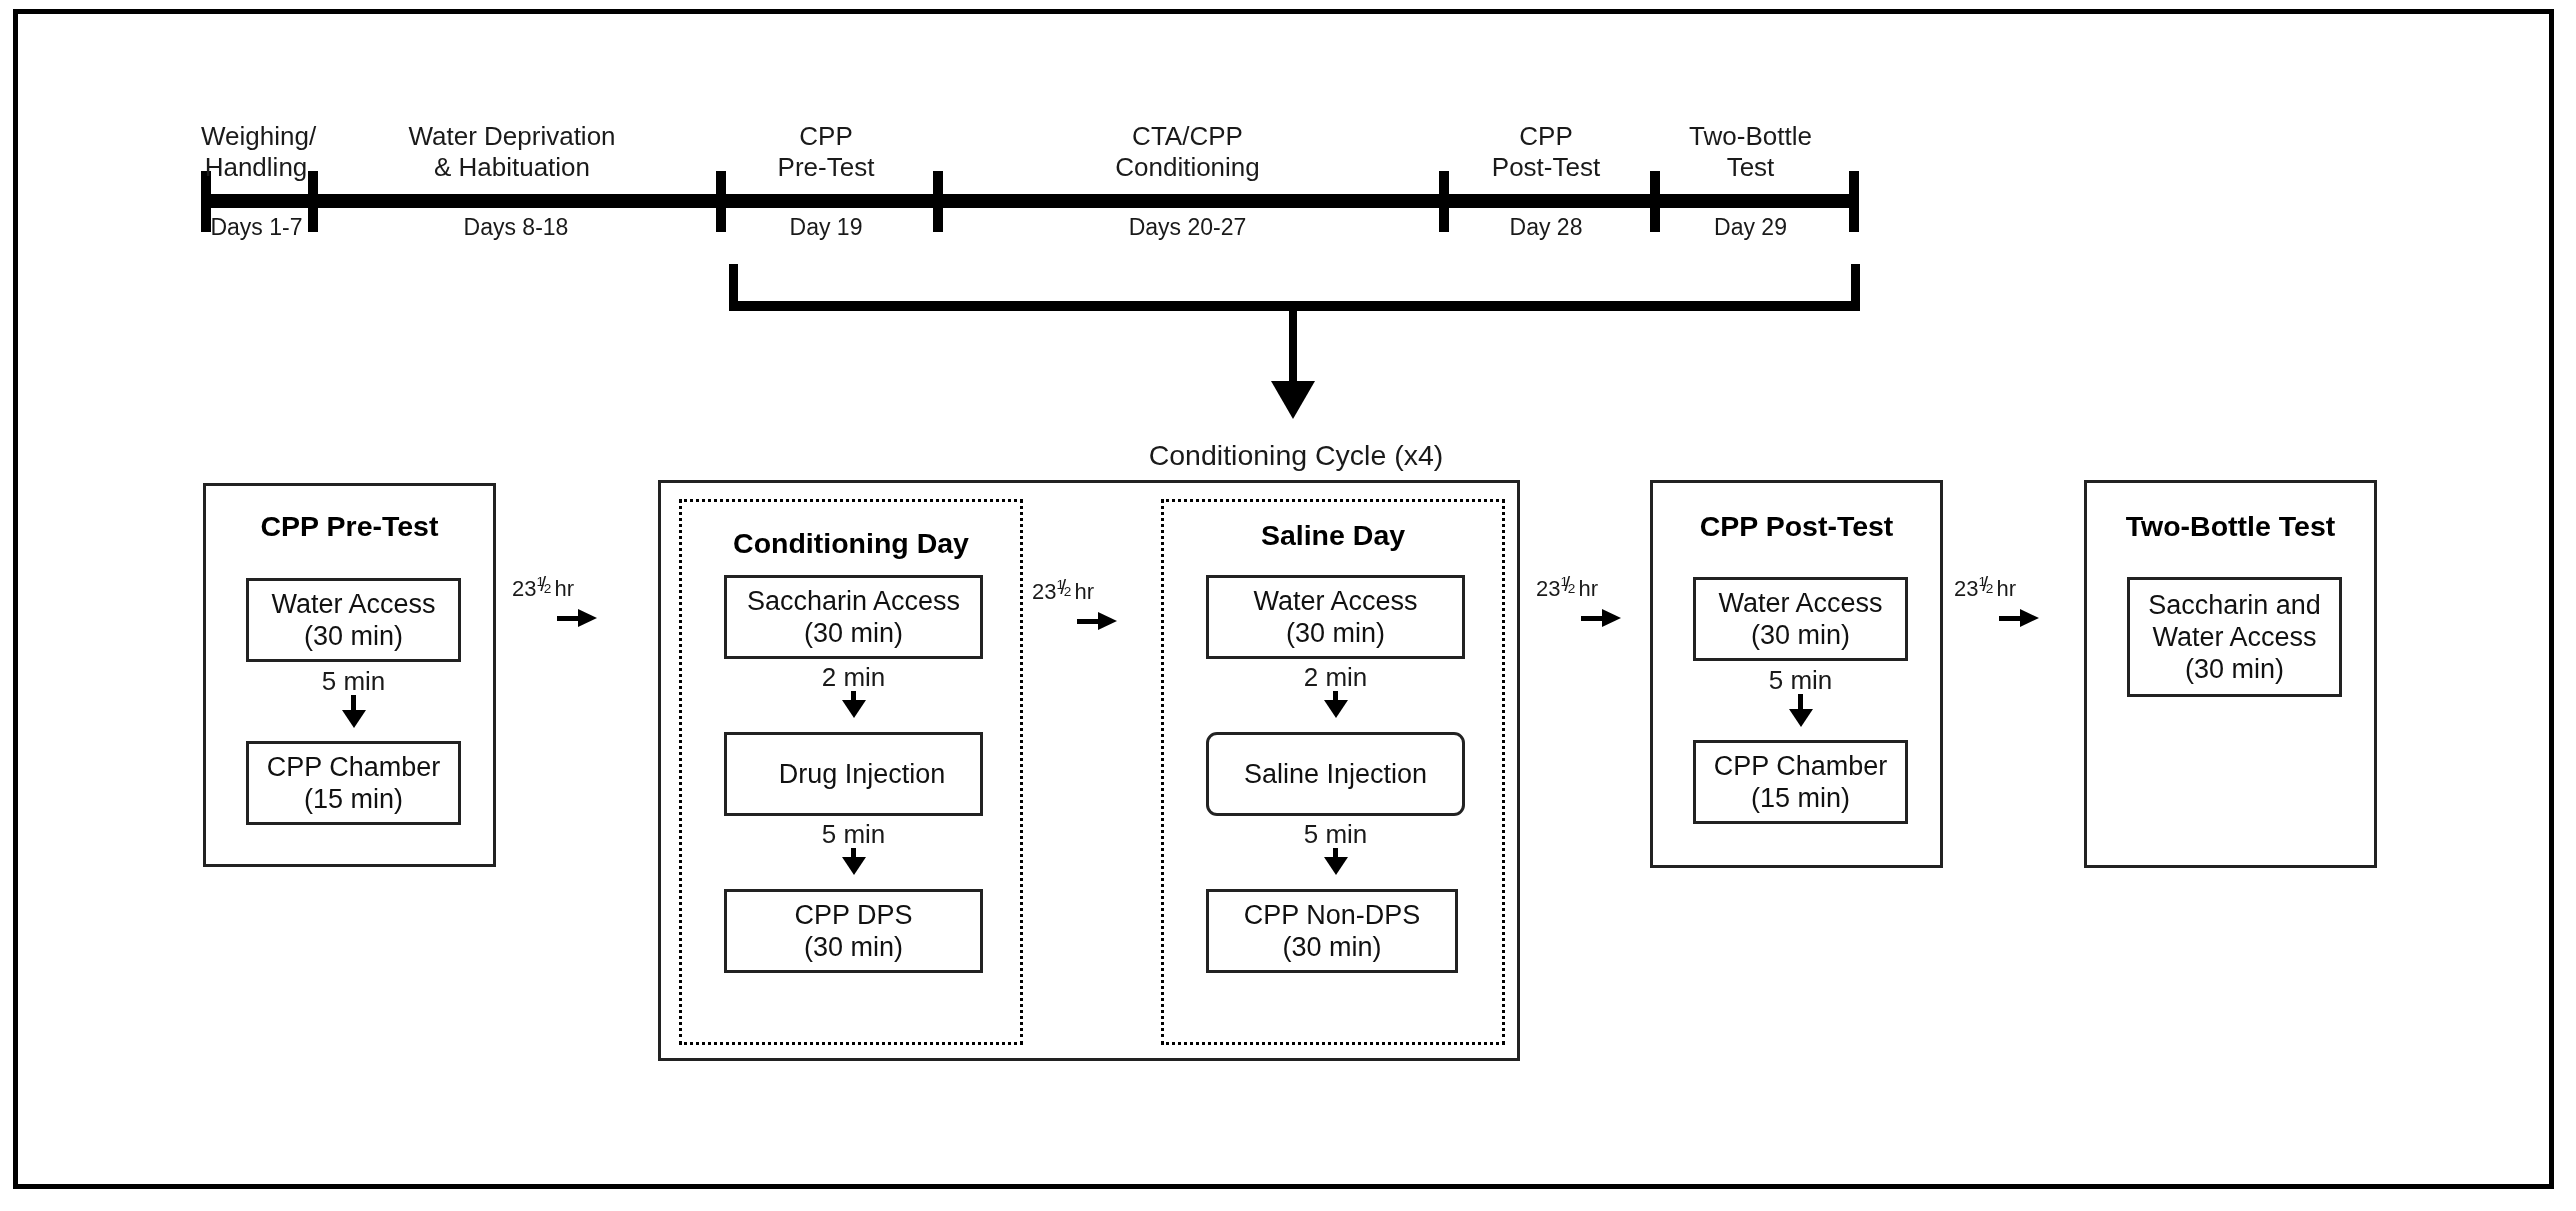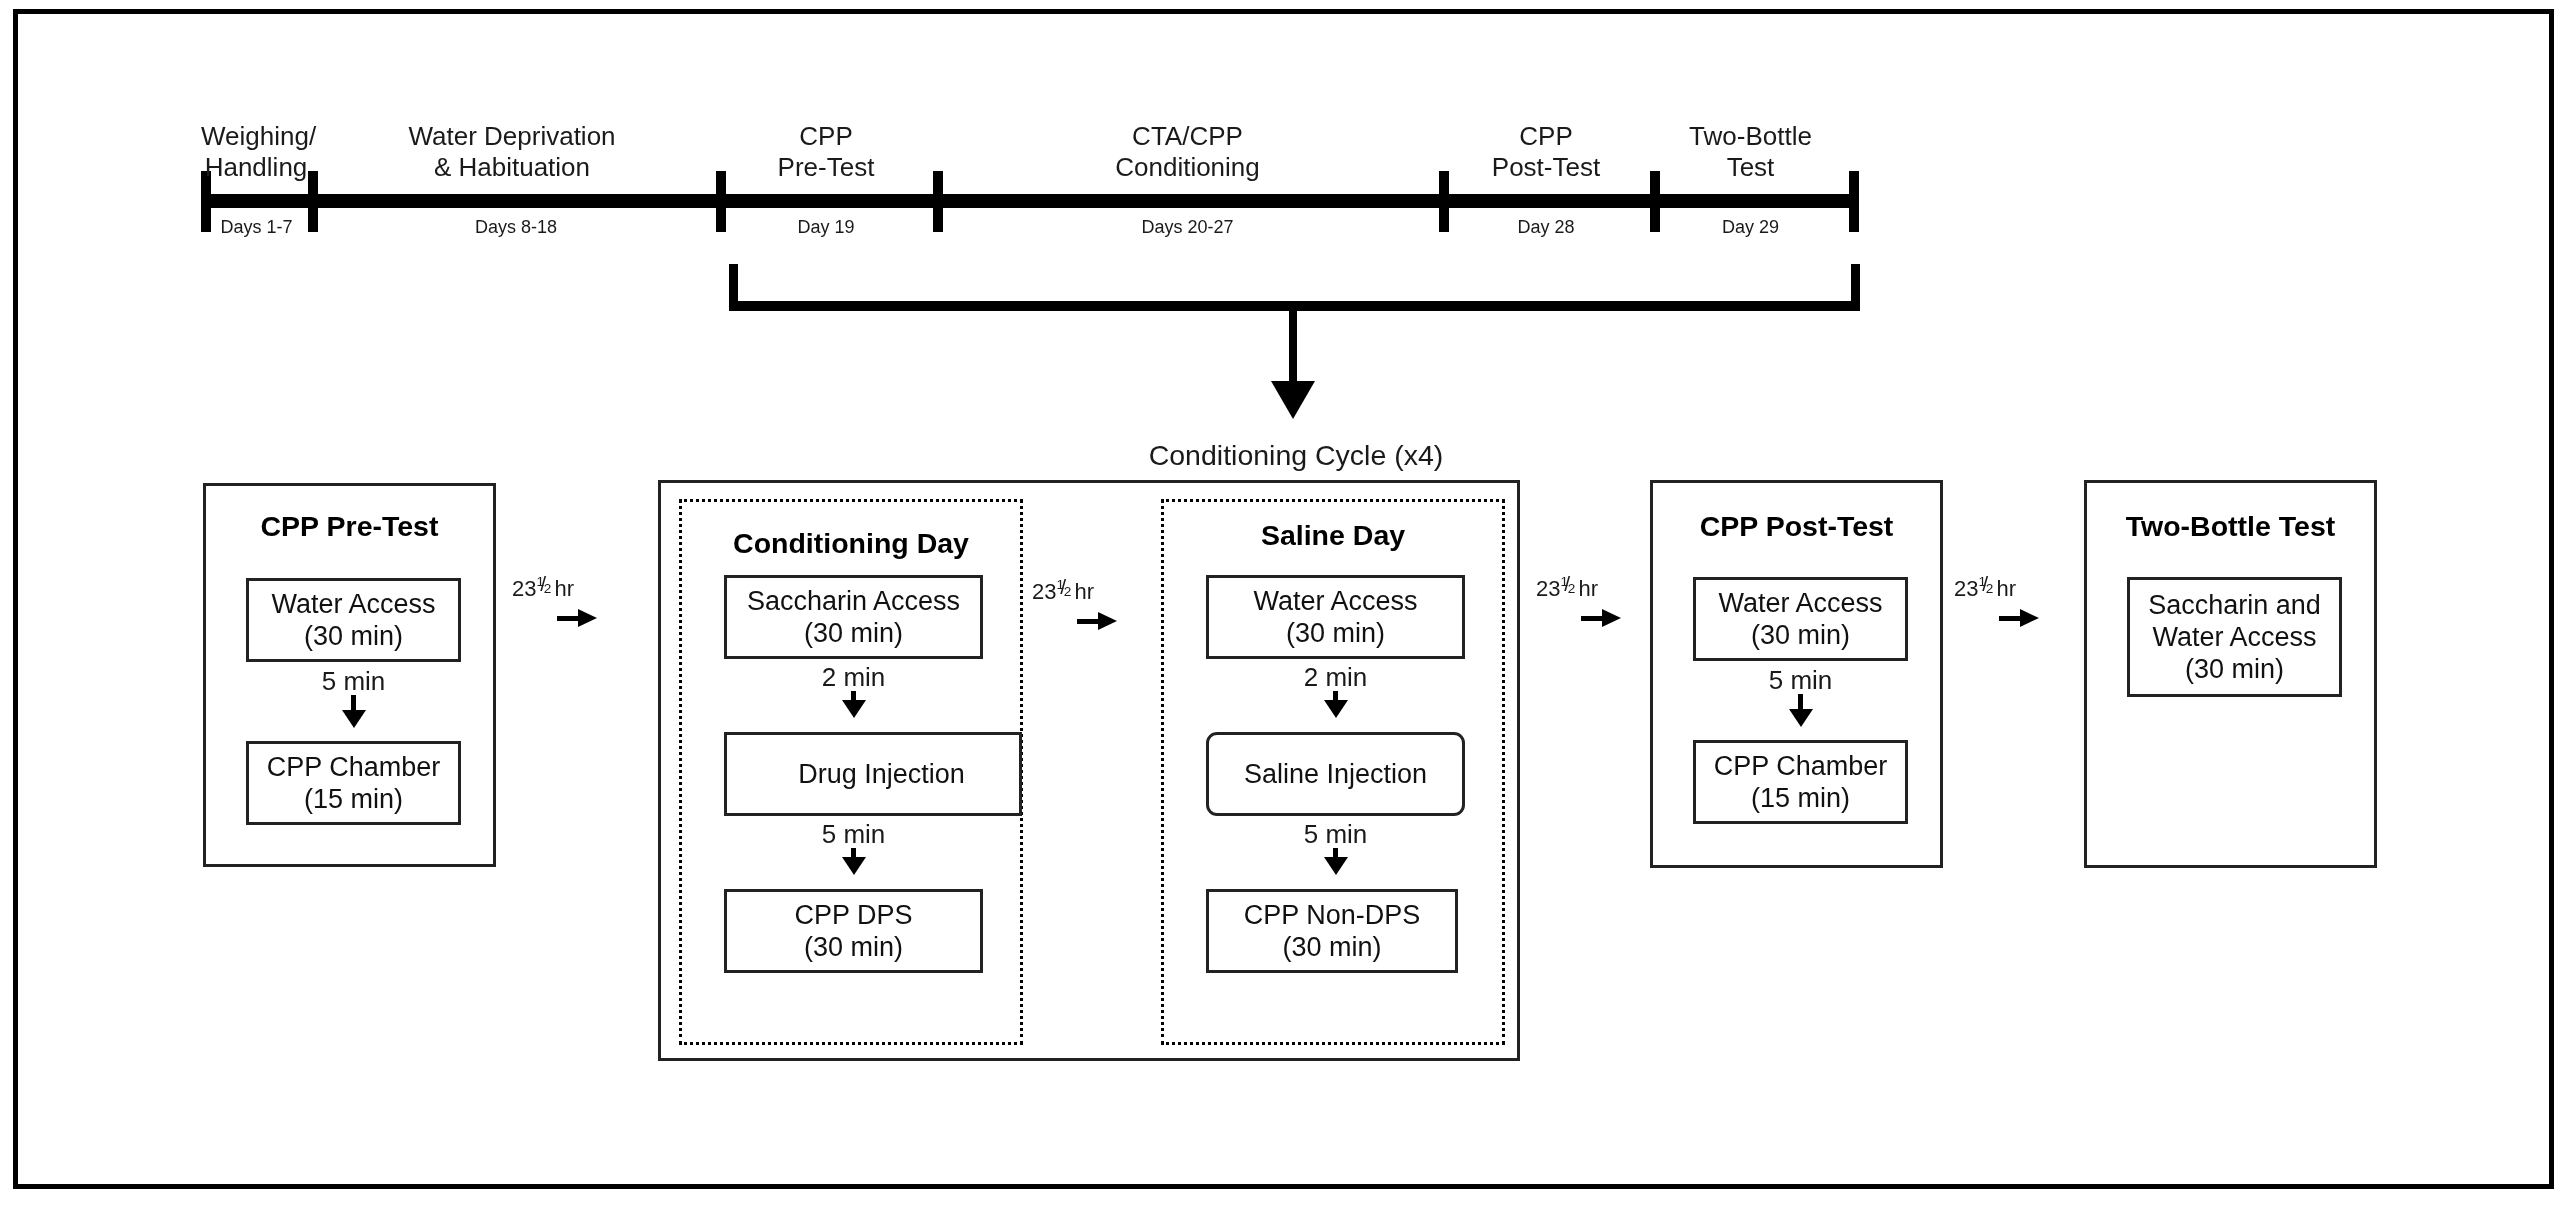--- a/index.html
+++ b/index.html
@@ -49,21 +49,21 @@
     position: absolute;
     text-align: center;
     font-size: 26px;
     line-height: 31px;
     color: #1a1a1a;
     white-space: pre-line;
   }
   .phase-days {
     position: absolute;
     text-align: center;
-    font-size: 18px;
+    font-size: 23px;
     line-height: 26px;
     color: #1a1a1a;
   }
 
   
   #bracket {
     position: absolute;
     left: 729px;
     top: 264px;
     width: 1131px;
@@ -305,21 +305,21 @@
 
     <div class="dotted-panel" style="left:18px; top:16px; width:344px; height:546px;">
       <div class="panel-title" style="top:16px;margin-top:8px;">Conditioning Day</div>
       <div class="step-box" style="left:42px; top:73px; width:259px; height:84px;">Saccharin Access
 (30 min)</div>
       <div class="vconn" style="left:42px; top:163px; width:259px;">
         <div class="vlabel">2 min</div>
         <div class="vstem" style="height:9px;"></div>
         <div class="vhead"></div>
       </div>
-      <div class="step-box" style="left:42px; top:230px; width:298px; height:84px;padding-left:17px;">Drug Injection</div>
+      <div class="step-box" style="left:42px; top:230px; width:259px; height:84px;padding-left:17px;">Drug Injection</div>
       <div class="vconn" style="left:42px; top:320px; width:259px;">
         <div class="vlabel">5 min</div>
         <div class="vstem" style="height:9px;"></div>
         <div class="vhead"></div>
       </div>
       <div class="step-box" style="left:42px; top:387px; width:259px; height:84px;">CPP DPS
 (30 min)</div>
     </div>
 
     <div class="hconn" style="left:371px; top:94px;">

